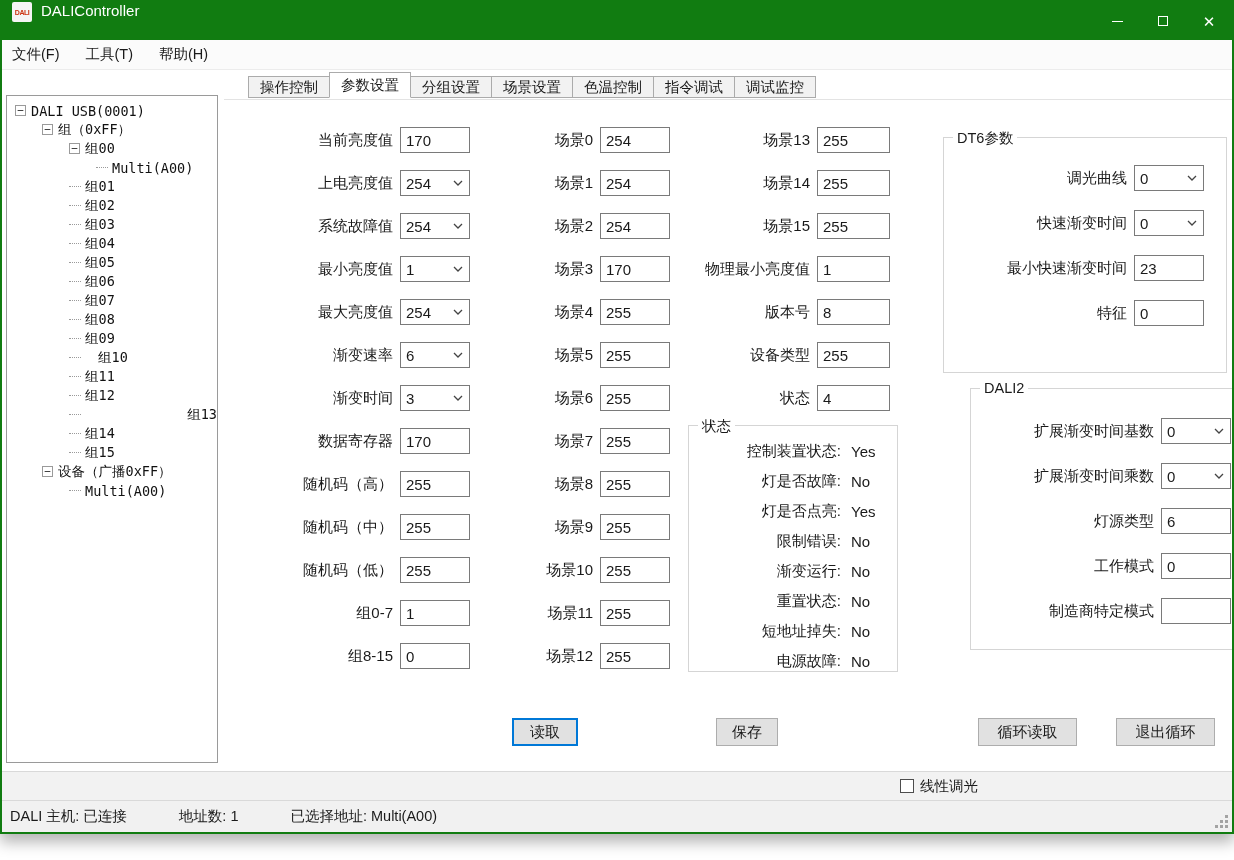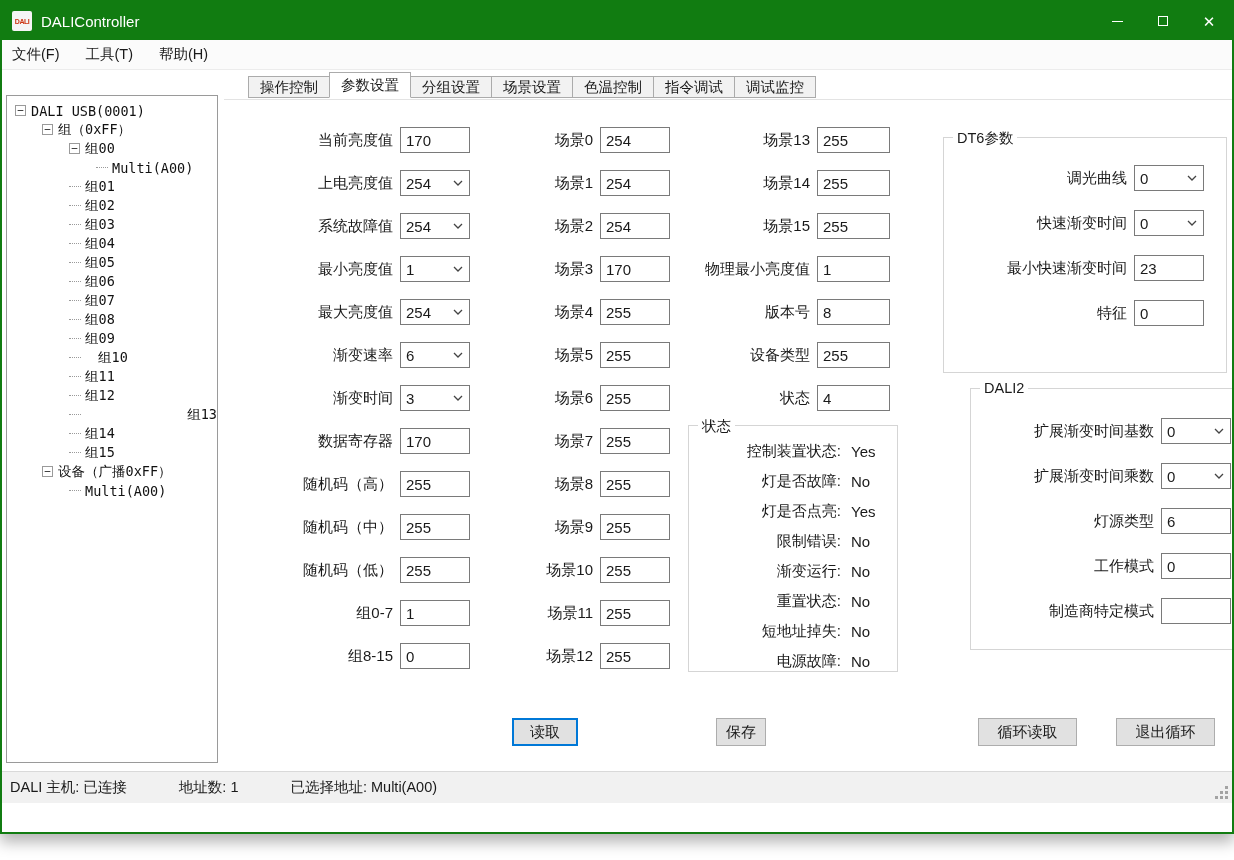--- a/index.html
+++ b/index.html
@@ -3,21 +3,21 @@
 <meta charset="utf-8">
 <style>
   * { box-sizing: border-box; margin: 0; padding: 0; }
   html,body { background:#ffffff; }
   body { width:1234px; height:860px; font-family:"Liberation Sans", sans-serif; color:#1a1a1a; }
 
   .window { position:relative; width:1234px; height:834px; border:2px solid #117c11;
             background:#ffffff; box-shadow:0 8px 14px rgba(0,0,0,.30); overflow:hidden; }
 
   
-  .titlebar { height:38px; background:#117c11; display:flex; align-items:center; color:#fff; }
+  .titlebar { height:38px; background:#117c11; display:flex; align-items:flex-start; color:#fff; }
   .app-icon { width:20px; height:20px; margin-left:10px; background:#f5f5f5; border-radius:2px;
               display:flex; align-items:center; justify-content:center;
               font-size:7px; font-weight:bold; color:#cc3311; letter-spacing:-0.5px; }
   .title-text { margin-left:9px; font-size:15px; }
   .win-controls { margin-left:auto; display:flex; height:100%; }
   .win-btn { width:46px; height:100%; display:flex; align-items:center; justify-content:center;
              font-size:14px; color:#fff; cursor:default; }
   .glyph-min { display:block; width:11px; height:1px; background:#fff; }
   .glyph-max { display:block; width:10px; height:10px; border:1px solid #fff; }
   .glyph-close { font-size:15px; line-height:1; }
@@ -509,25 +509,31 @@
           <span class="flabel">工作模式</span>
           <span class="finput">0</span>
         </div>
         <div class="frow">
           <span class="flabel">制造商特定模式</span>
           <span class="finput"></span>
         </div>
       </div>
 
     <div class="btn focused" style="left:510px; width:66px;">读取</div>
-    <div class="btn" style="left:714px; width:50px;">保存</div>
+    <div class="btn" style="left:714px; width:62px;">保存</div>
     <div class="btn" style="left:976px; width:99px;">循环读取</div>
     <div class="btn" style="left:1114px; width:99px;">退出循环</div>
   </div>
 
+  <div class="checkbox-band">
+    <div class="cb-wrap">
+      <span class="cb-box"></span>
+      <span class="cb-label">线性调光</span>
+    </div>
+  </div>
 
   <div class="statusbar">
     <span class="sb-seg">DALI 主机: 已连接</span>
     <span class="sb-seg">地址数: 1</span>
     <span class="sb-seg">已选择地址: Multi(A00)</span>
     <span class="grip">
         <i></i>
         <i></i>
         <i></i>
         <i></i>

